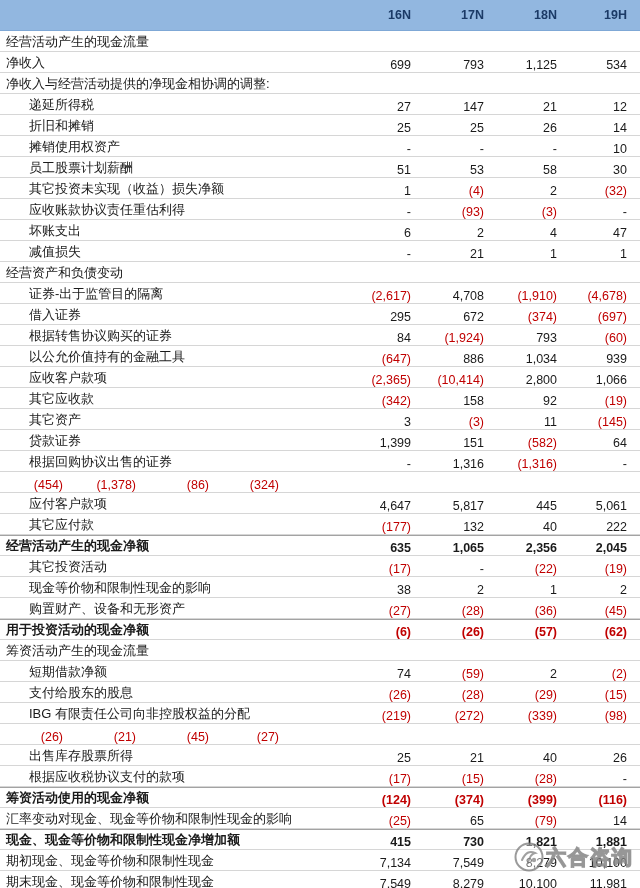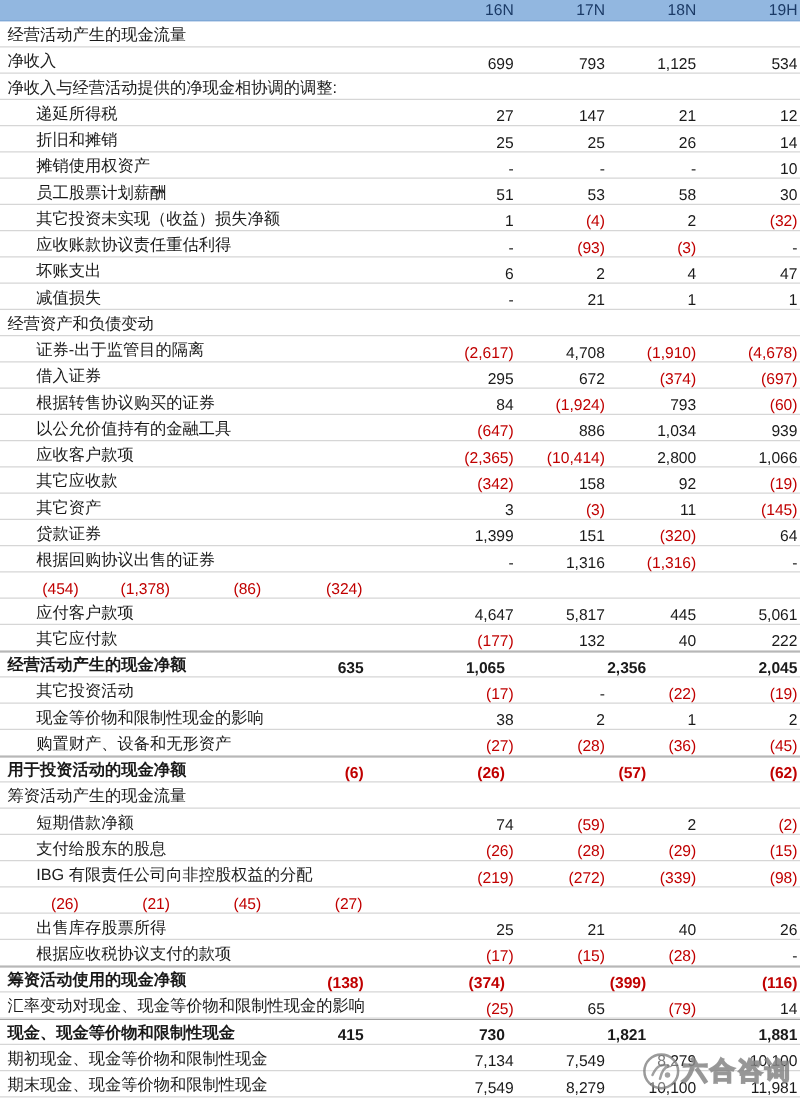--- a/index.html
+++ b/index.html
@@ -8,48 +8,48 @@
     width:640px;height:888px;
     overflow:hidden;
     background:#fff;
     font-family:"Liberation Sans","DejaVu Sans",sans-serif;
     -webkit-font-smoothing:antialiased;
   }
   .table{width:640px;}
   
   .thead{
     display:flex;align-items:center;
-    height:17px;box-sizing:border-box;
+    height:31px;box-sizing:border-box;
     background:var(--header-bg,#92b7e0);
     border-bottom:1px solid #7fa8d6;
-    font-weight:normal;
+    font-weight:bold;
     color:var(--header-text,#1b3a66);
     font-size:12.5px;
   }
   
   .r{
     display:flex;align-items:flex-end;
     height:21px;box-sizing:border-box;
     border-bottom:1px solid #d6d6d6;
     font-size:13px;color:#1a1a1a;
     white-space:nowrap;
   }
   .r.total{box-shadow:inset 0 1px 0 #a3a3a3;}
-  .r.bold{font-weight:bold;gap:40px;}
+  .r.bold{font-weight:bold;}
   .lbl{
     flex:1;padding-left:6px;
     overflow:hidden;text-overflow:clip;
   }
   .r.ind .lbl{padding-left:29px;}
   .v{
     width:73px;box-sizing:border-box;
     padding-right:10px;text-align:right;
     font-size:12.5px;
   }
-  .v:last-child{padding-right:2px;}
+  .v:last-child{padding-right:13px;}
   .v.neg{color:var(--neg,#c00000);}
   
   .watermark{
     position:absolute;top:841px;right:6px;
     display:flex;align-items:center;gap:1px;
     pointer-events:none;
     opacity:.9;
   }
   .wm-text{
     font-size:20px;font-weight:bold;
@@ -204,21 +204,21 @@
           <div class="lbl">其它资产</div>
           <div class="v">3</div>
           <div class="v neg">(3)</div>
           <div class="v">11</div>
           <div class="v neg">(145)</div>
         </div>
         <div class="r ind">
           <div class="lbl">贷款证券</div>
           <div class="v">1,399</div>
           <div class="v">151</div>
-          <div class="v neg">(320)</div>
+          <div class="v neg">(582)</div>
           <div class="v">64</div>
         </div>
         <div class="r ind">
           <div class="lbl">根据回购协议出售的证券</div>
           <div class="v">-</div>
           <div class="v">1,316</div>
           <div class="v neg">(1,316)</div>
           <div class="v">-</div>
         </div>
         <div class="r ind">
@@ -319,21 +319,21 @@
         </div>
         <div class="r ind">
           <div class="lbl">根据应收税协议支付的款项</div>
           <div class="v neg">(17)</div>
           <div class="v neg">(15)</div>
           <div class="v neg">(28)</div>
           <div class="v">-</div>
         </div>
         <div class="r bold total">
           <div class="lbl">筹资活动使用的现金净额</div>
-          <div class="v neg">(138)</div>
+          <div class="v neg">(124)</div>
           <div class="v neg">(374)</div>
           <div class="v neg">(399)</div>
           <div class="v neg">(116)</div>
         </div>
         <div class="r">
           <div class="lbl">汇率变动对现金、现金等价物和限制性现金的影响</div>
           <div class="v neg">(25)</div>
           <div class="v">65</div>
           <div class="v neg">(79)</div>
           <div class="v">14</div>

